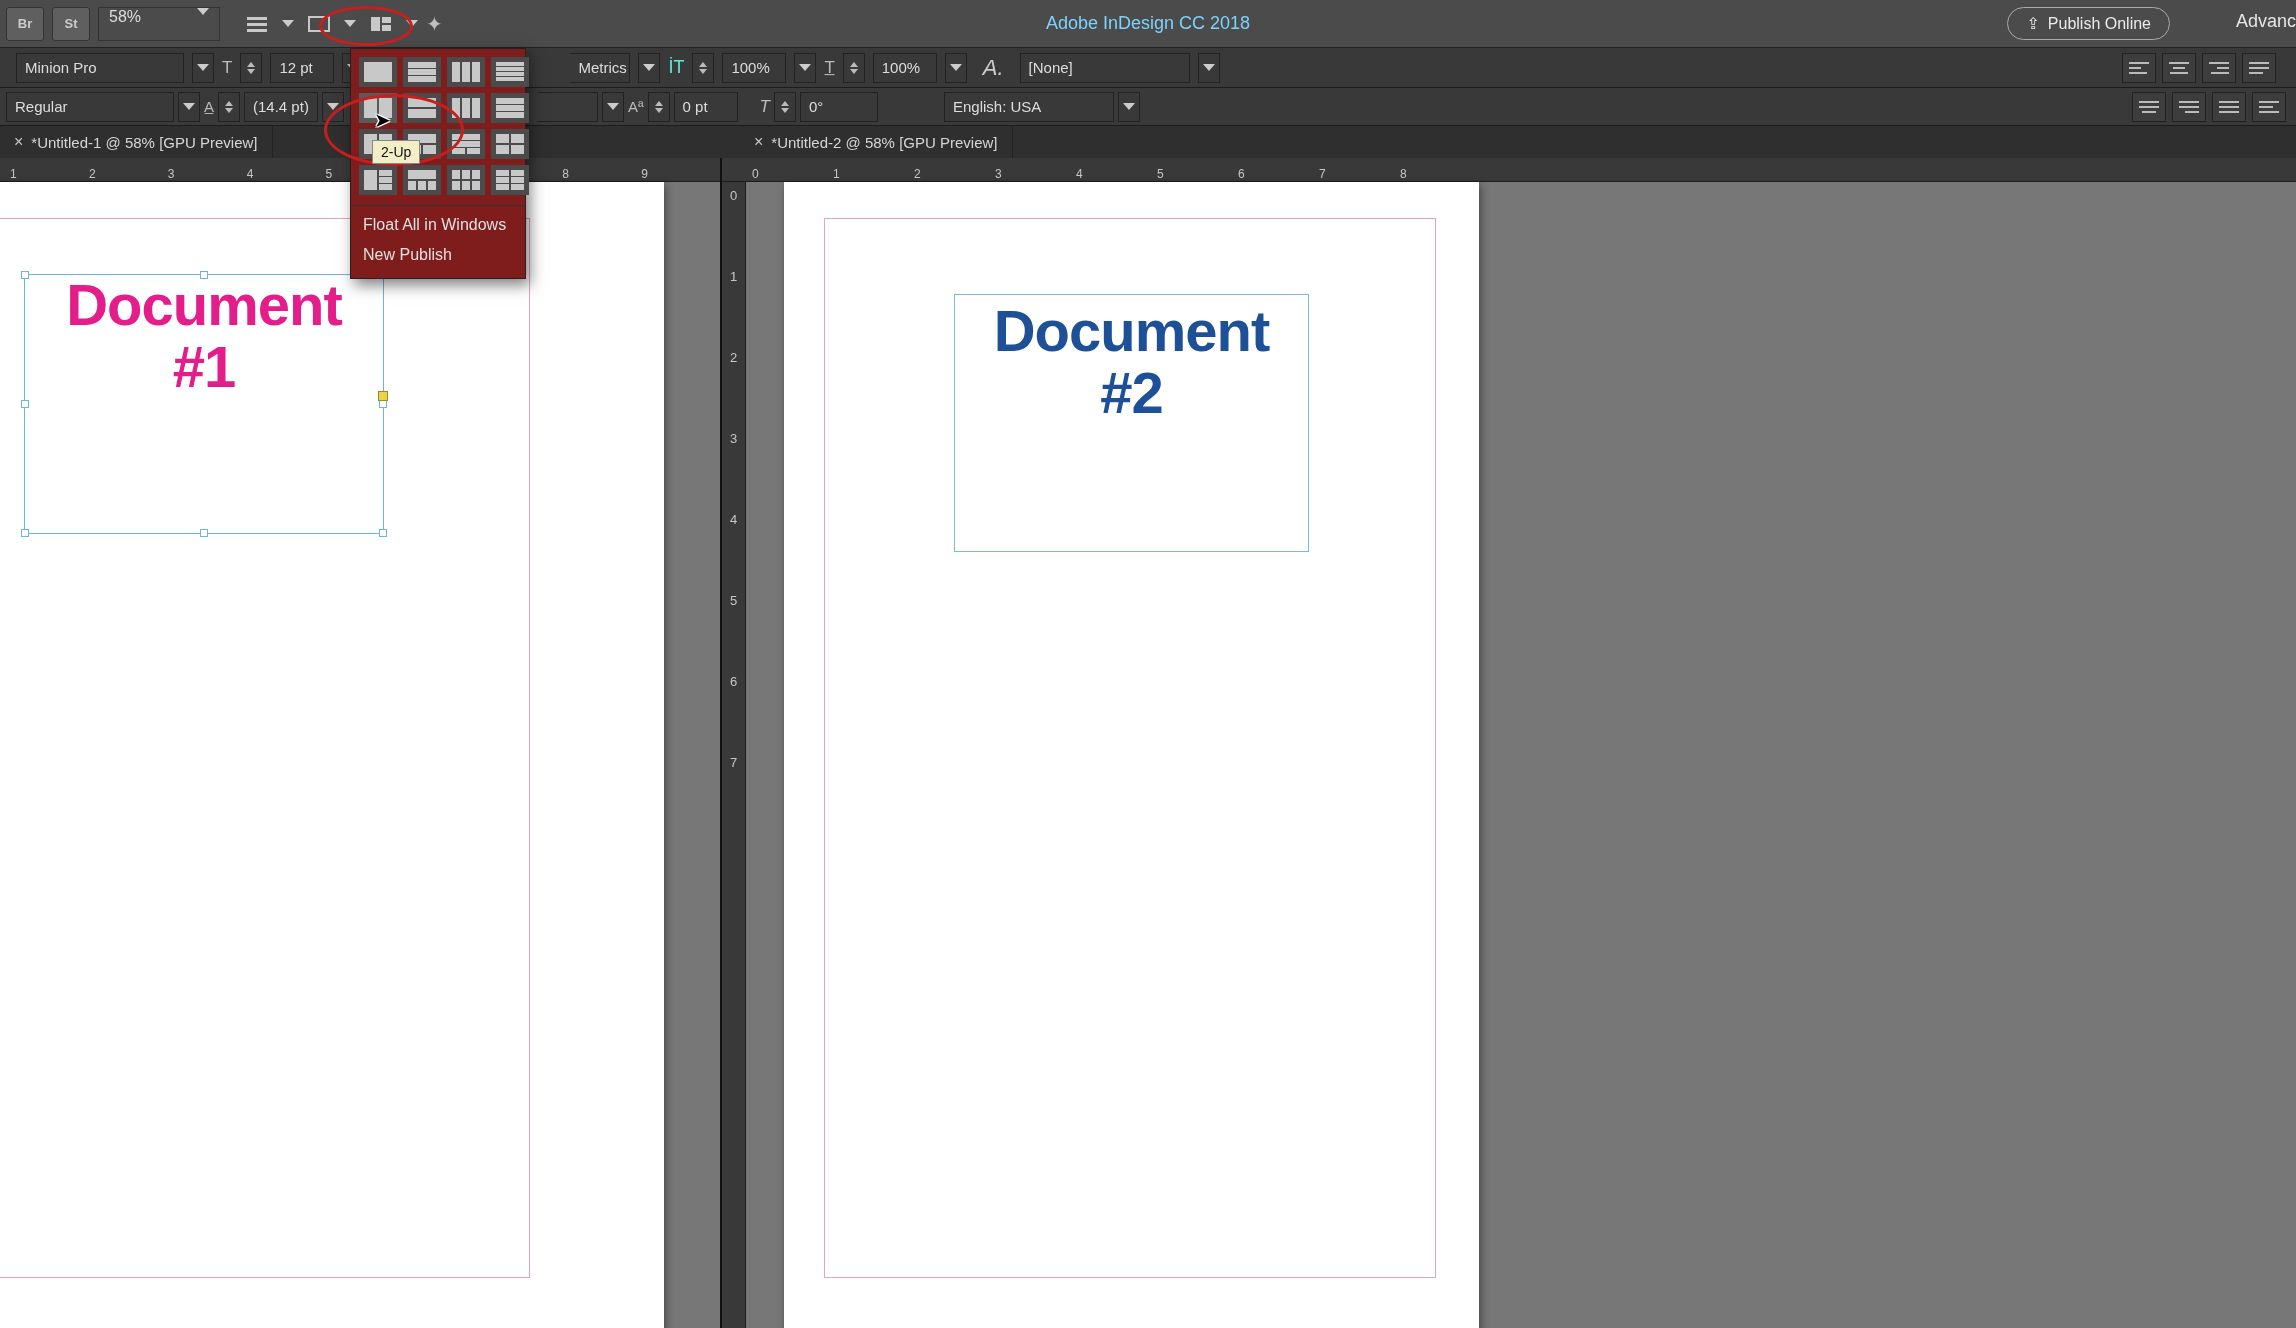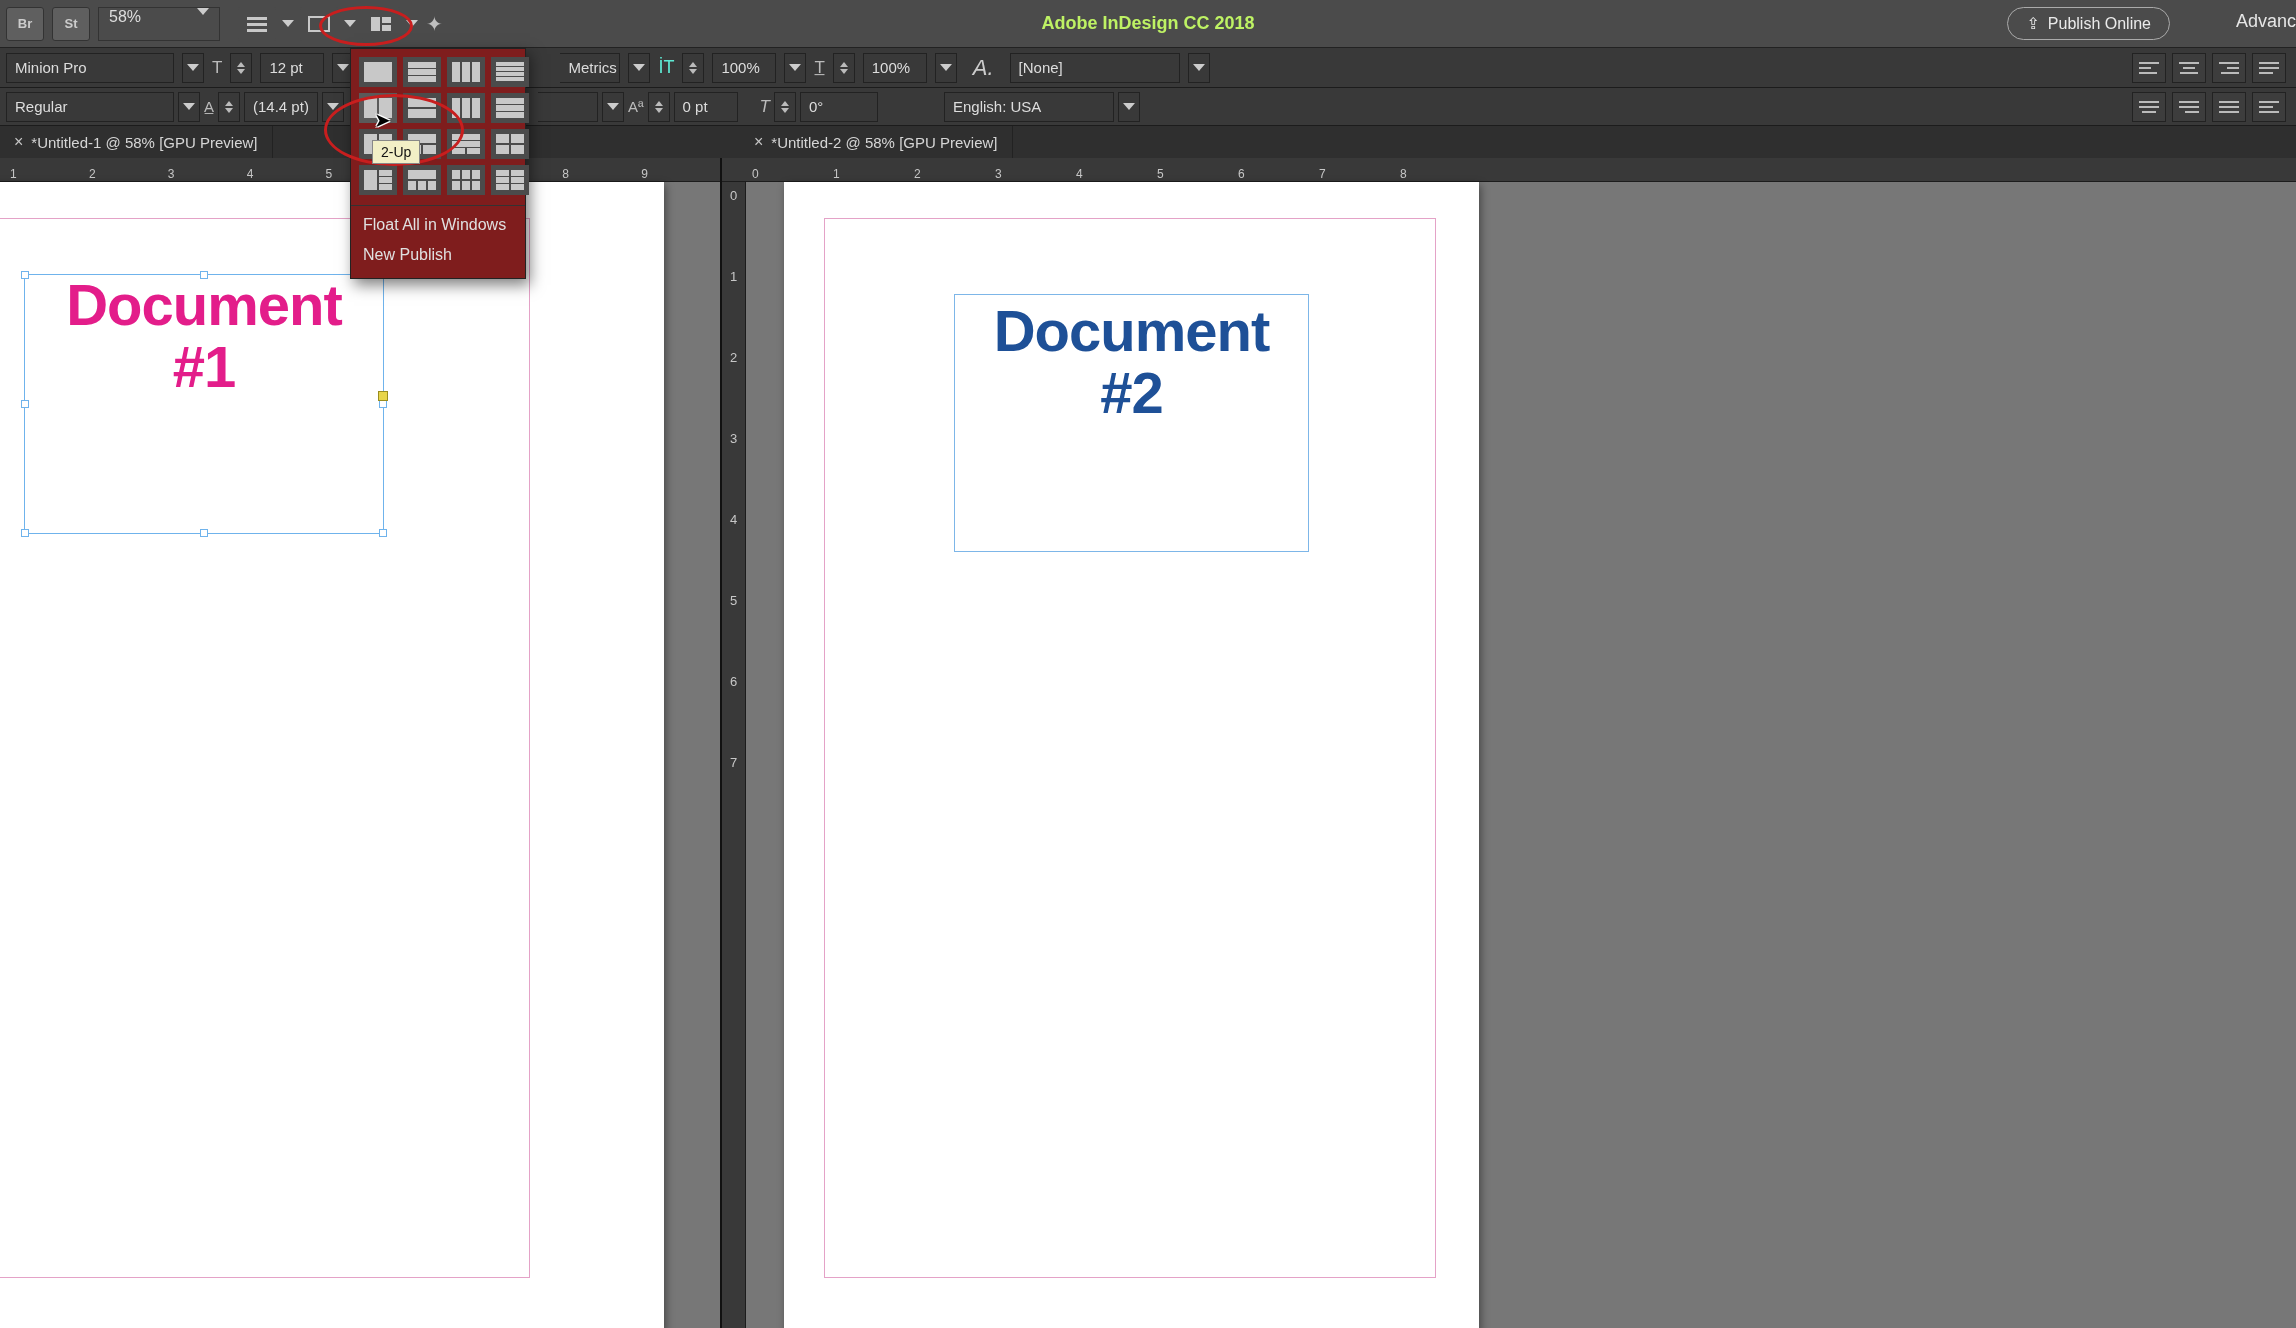--- a/index.html
+++ b/index.html
@@ -3,24 +3,24 @@
 <meta charset="utf-8">
 <style>
   * { box-sizing: border-box; margin: 0; padding: 0; font-family: "Lucida Grande", Arial, sans-serif; }
   body { background:#2a2a2a; color:#d4d4d4; font-size:12px; width:2296px; height:1328px; overflow:hidden; }
   .toolbar { display:flex; align-items:center; height:48px; background:#4b4b4b; border-bottom:1px solid #222; padding:0 6px; gap:8px; position:relative; }
   .btn-square { width:38px; height:34px; background:#5f5f5f; border:1px solid #333; display:flex; align-items:center; justify-content:center; font-weight:bold; font-size:13px; color:#ccc; border-radius:3px; }
   .pill { display:flex; align-items:flex-start; background:#4b4b4b; border:1px solid #333; height:34px; padding:0 10px; gap:10px; }
   .pill span { color:#ddd; font-size:16px; }
   .chev { width:0;height:0;border-left:6px solid transparent;border-right:6px solid transparent;border-top:7px solid #ccc; }
   .ico-group { display:flex; align-items:center; gap:6px; }
-  .title-center { position:absolute; left:50%; transform:translateX(-50%); font-size:18px; color:#bef264;font-weight:bold; }
+  .title-center { position:absolute; left:50%; transform:translateX(-50%); font-size:18px; color:#7dd3fc; }
   .publish { position:absolute; right:126px; border:1px solid #aaa; border-radius:20px; padding:6px 18px; display:flex; align-items:center; gap:8px; font-size:16px; color:#eaeaea; background:#4b4b4b; }
   .advance { position:absolute; right:-10px; font-size:18px; color:#e6e6e6; top:11px; }
-  .controlbar { display:flex; align-items:center; height:40px; background:#393939; border-bottom:1px solid #1c1c1c; padding:0 6px; gap:8px; }
+  .controlbar { display:flex; align-items:center; height:40px; background:#393939; border-bottom:1px solid #1c1c1c; padding:0 16px; gap:8px; }
   .controlbar2 { display:flex; align-items:center; height:38px; background:#393939; border-bottom:1px solid #1c1c1c; padding:0 6px; gap:4px; }
   .field { background:#393939; border:1px solid #222; height:30px; display:flex; align-items:center; padding:0 8px; color:#ddd; font-size:15px; }
   .dropdown-arrow { width:22px; height:30px; border:1px solid #222; display:flex; align-items:center; justify-content:center; background:#393939; }
   .tinyarrows { display:flex; flex-direction:column; gap:2px; align-items:center; justify-content:center; width:22px; height:30px; border:1px solid #222; background:#393939; }
   .tinyarrows div { width:0;height:0;border-left:4px solid transparent;border-right:4px solid transparent; }
   .tinyarrows .up { border-bottom:5px solid #bbb; }
   .tinyarrows .dn { border-top:5px solid #bbb; }
   .right-align-boxes { display:flex; gap:6px; margin-left:auto; margin-right:4px; }
   .align-box { width:34px; height:30px; border:1px solid #222; background:#3d3d3d; display:flex; flex-direction:column; justify-content:center; gap:3px; padding:5px 6px; }
   .al-line { height:2px; background:#bbb; }

